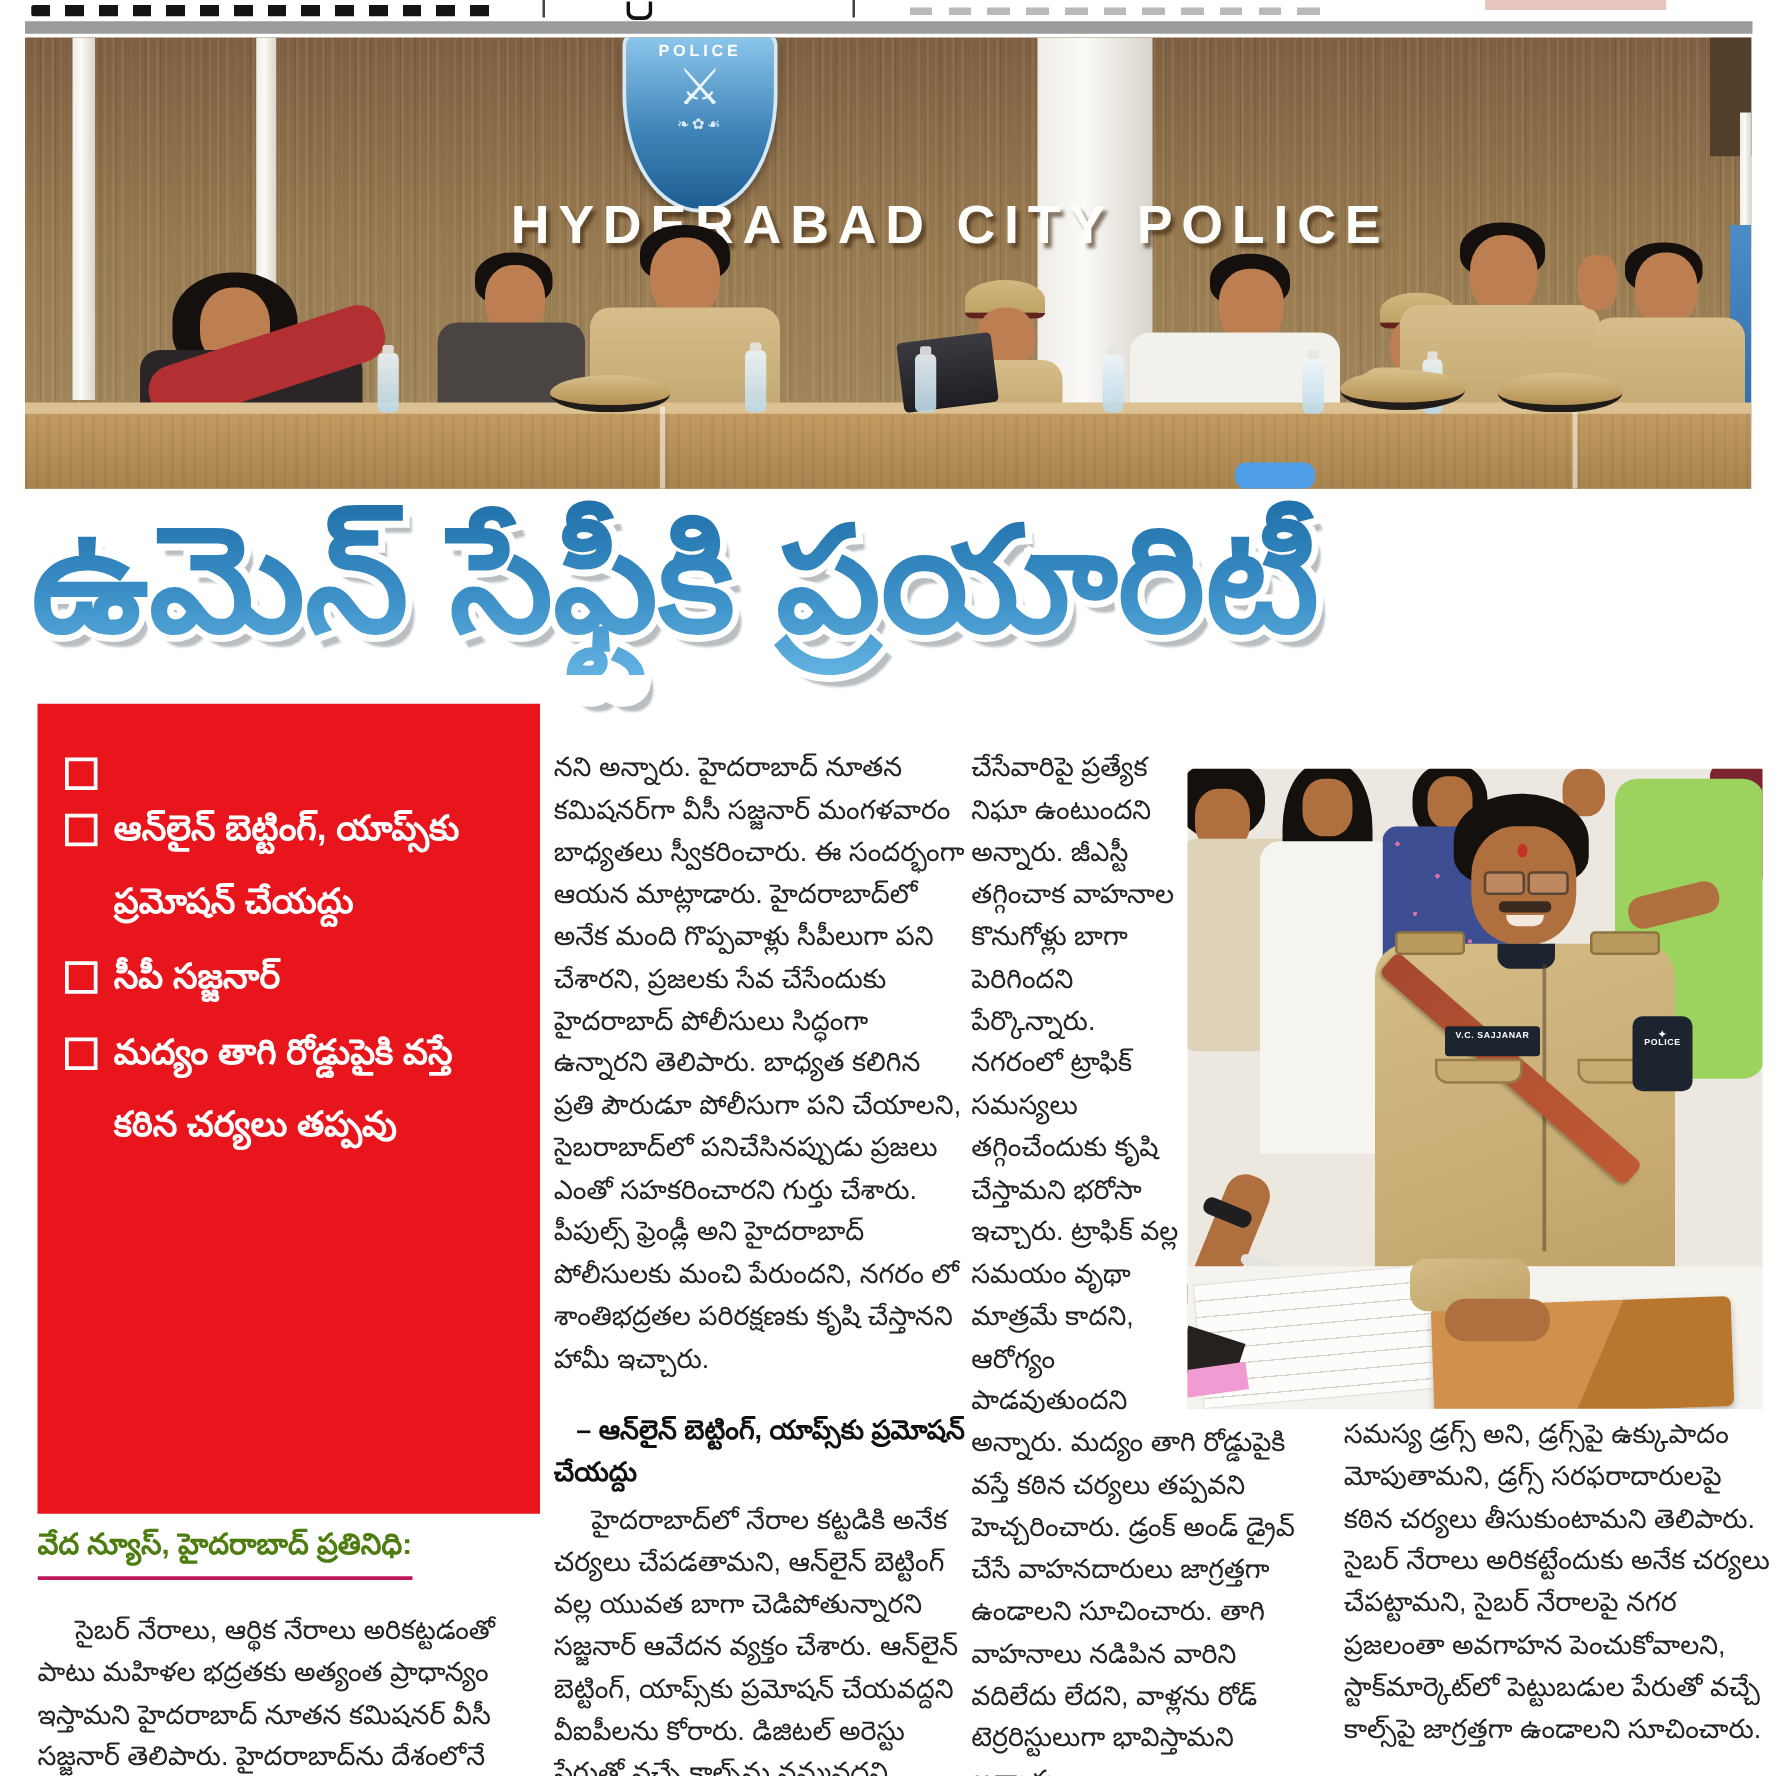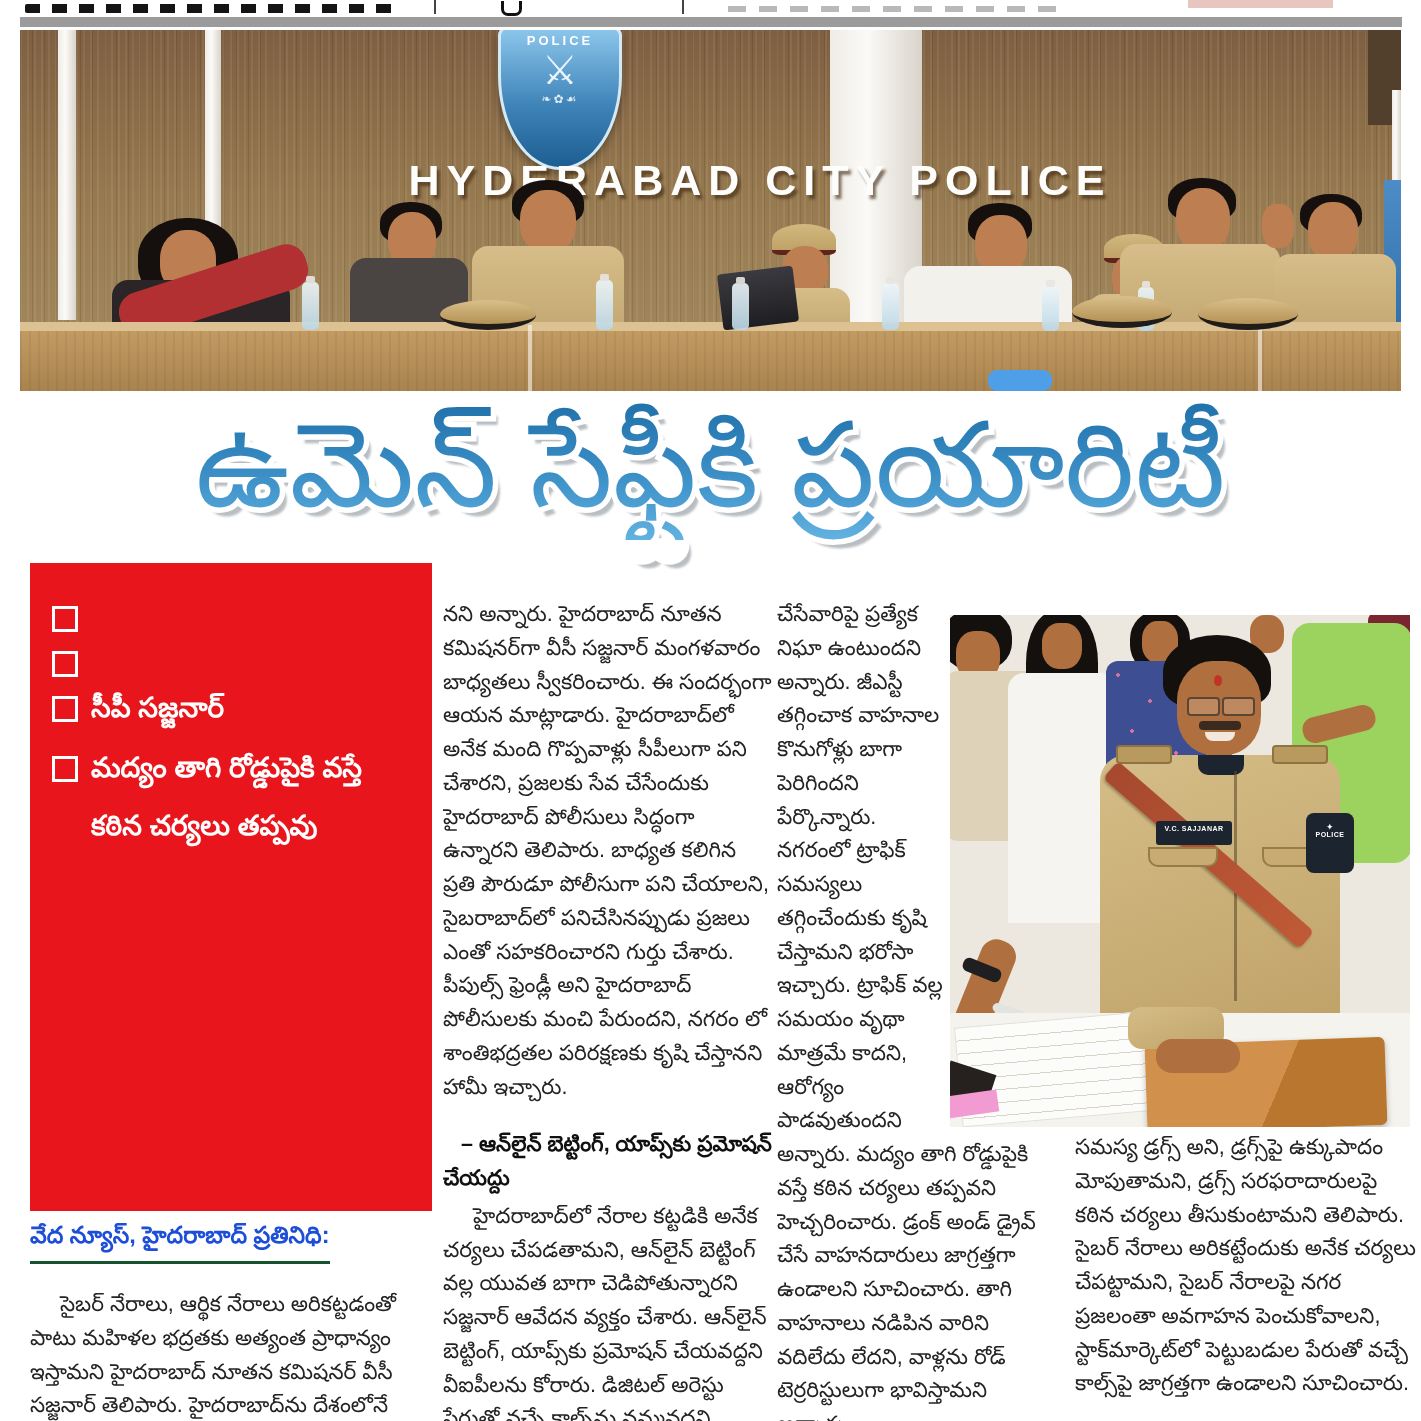--- a/index.html
+++ b/index.html
@@ -49,37 +49,37 @@
   .cap{background:linear-gradient(180deg,#d2b87f,#bfa266);border-bottom:5px solid #60241c;border-radius:50% 50% 14% 14%;}
   .bottle{background:linear-gradient(180deg,#eef6fa,#bcd9e8);opacity:.9;border-radius:5px;}
   .bottle:before{content:"";position:absolute;left:25%;top:-6px;width:50%;height:7px;background:#e8e6e2;border-radius:2px;}
   .deskcap{background:linear-gradient(180deg,#d8bf8a,#b59254);border-radius:50%;border-bottom:6px solid #1f1c1a;}
   .laptop{background:linear-gradient(180deg,#3a3a40,#1e1e22);border-radius:4px;transform:rotate(-7deg);}
   .blueicon{background:#4f9fe8;border-radius:9px;}
   .bluebanner{background:linear-gradient(180deg,#4d8cc7,#2f6da8);}
 
   
   .headline-wrap{left:25px;top:390px;width:1371px;height:200px;}
-  .headline-layer{position:absolute;left:0;top:0;width:100%;text-align:center;
-      font-size:118px;line-height:150px;font-weight:normal;white-space:nowrap;}
+  .headline-layer{position:absolute;left:0;top:0;width:100%;
+      font-size:118px;line-height:150px;font-weight:bold;white-space:nowrap;}
   .hl-shadow{color:#b9bec2;transform:translate(7px,9px);filter:blur(1px);}
   .hl-stroke{color:#fff;-webkit-text-stroke:11px #ffffff;text-shadow:0 0 2px #fff;}
   .hl-fill{background:linear-gradient(180deg,#1d6ca6 0%,#3a8ec5 55%,#62b2e1 100%);
       -webkit-background-clip:text;background-clip:text;color:transparent;}
 
   
   .redbox{left:30px;top:563px;width:402px;height:648px;background:#e9151c;
       padding:26px 16px 0 22px;box-sizing:border-box;}
   .hitem{display:flex;gap:13px;color:#fff;font-weight:bold;font-size:28px;line-height:2.08;margin-bottom:2px;}
   .chk{flex:0 0 auto;width:20px;height:20px;border:3px solid #fff;margin-top:17px;}
 
   
   .byline-wrap{left:30px;top:1222px;width:406px;}
-  .byline{display:inline-block;font-size:23.5px;font-weight:bold;color:#1d4ed8;
-      border-bottom:3px solid #14532d;padding-bottom:7px;text-align:right;}
+  .byline{display:inline-block;font-size:23.5px;font-weight:bold;color:#4d7c0f;
+      border-bottom:3px solid #be185d;padding-bottom:7px;text-align:right;}
   .bodytxt{font-size:21.5px;line-height:1.57;color:#232323;text-align:left;}
   .indent{text-indent:30px;}
   .col{overflow:hidden;}
   .col2{left:443px;top:598px;width:329px;height:823px;}
   .col3{left:777px;top:598px;width:286px;height:823px;}
   .col3 .wrap-spacer{float:right;width:118px;height:530px;}
   .col4{left:1075px;top:1131px;width:347px;height:290px;}
   .subhead{font-weight:bold;color:#101010;text-indent:18px;}
 
   
@@ -182,20 +182,21 @@
     <div class="headline-layer hl-stroke">ఉమెన్ సేఫ్టీకి ప్రయారిటీ</div>
     <div class="headline-layer hl-fill">ఉమెన్ సేఫ్టీకి ప్రయారిటీ</div>
   </div>
 
   <div class="abs redbox">
     <div class="hitem">
       <span class="chk"></span>
     </div>
     <div class="hitem">
       <span class="chk"></span>
+      <span>ఆన్‌లైన్ బెట్టింగ్, యాప్స్‌కు ప్రమోషన్ చేయద్దు</span>
     </div>
     <div class="hitem">
       <span class="chk"></span>
       <span>సీపీ సజ్జనార్</span>
     </div>
     <div class="hitem">
       <span class="chk"></span>
       <span>మద్యం తాగి రోడ్డుపైకి వస్తే కఠిన చర్యలు తప్పవు</span>
     </div>
   </div>

